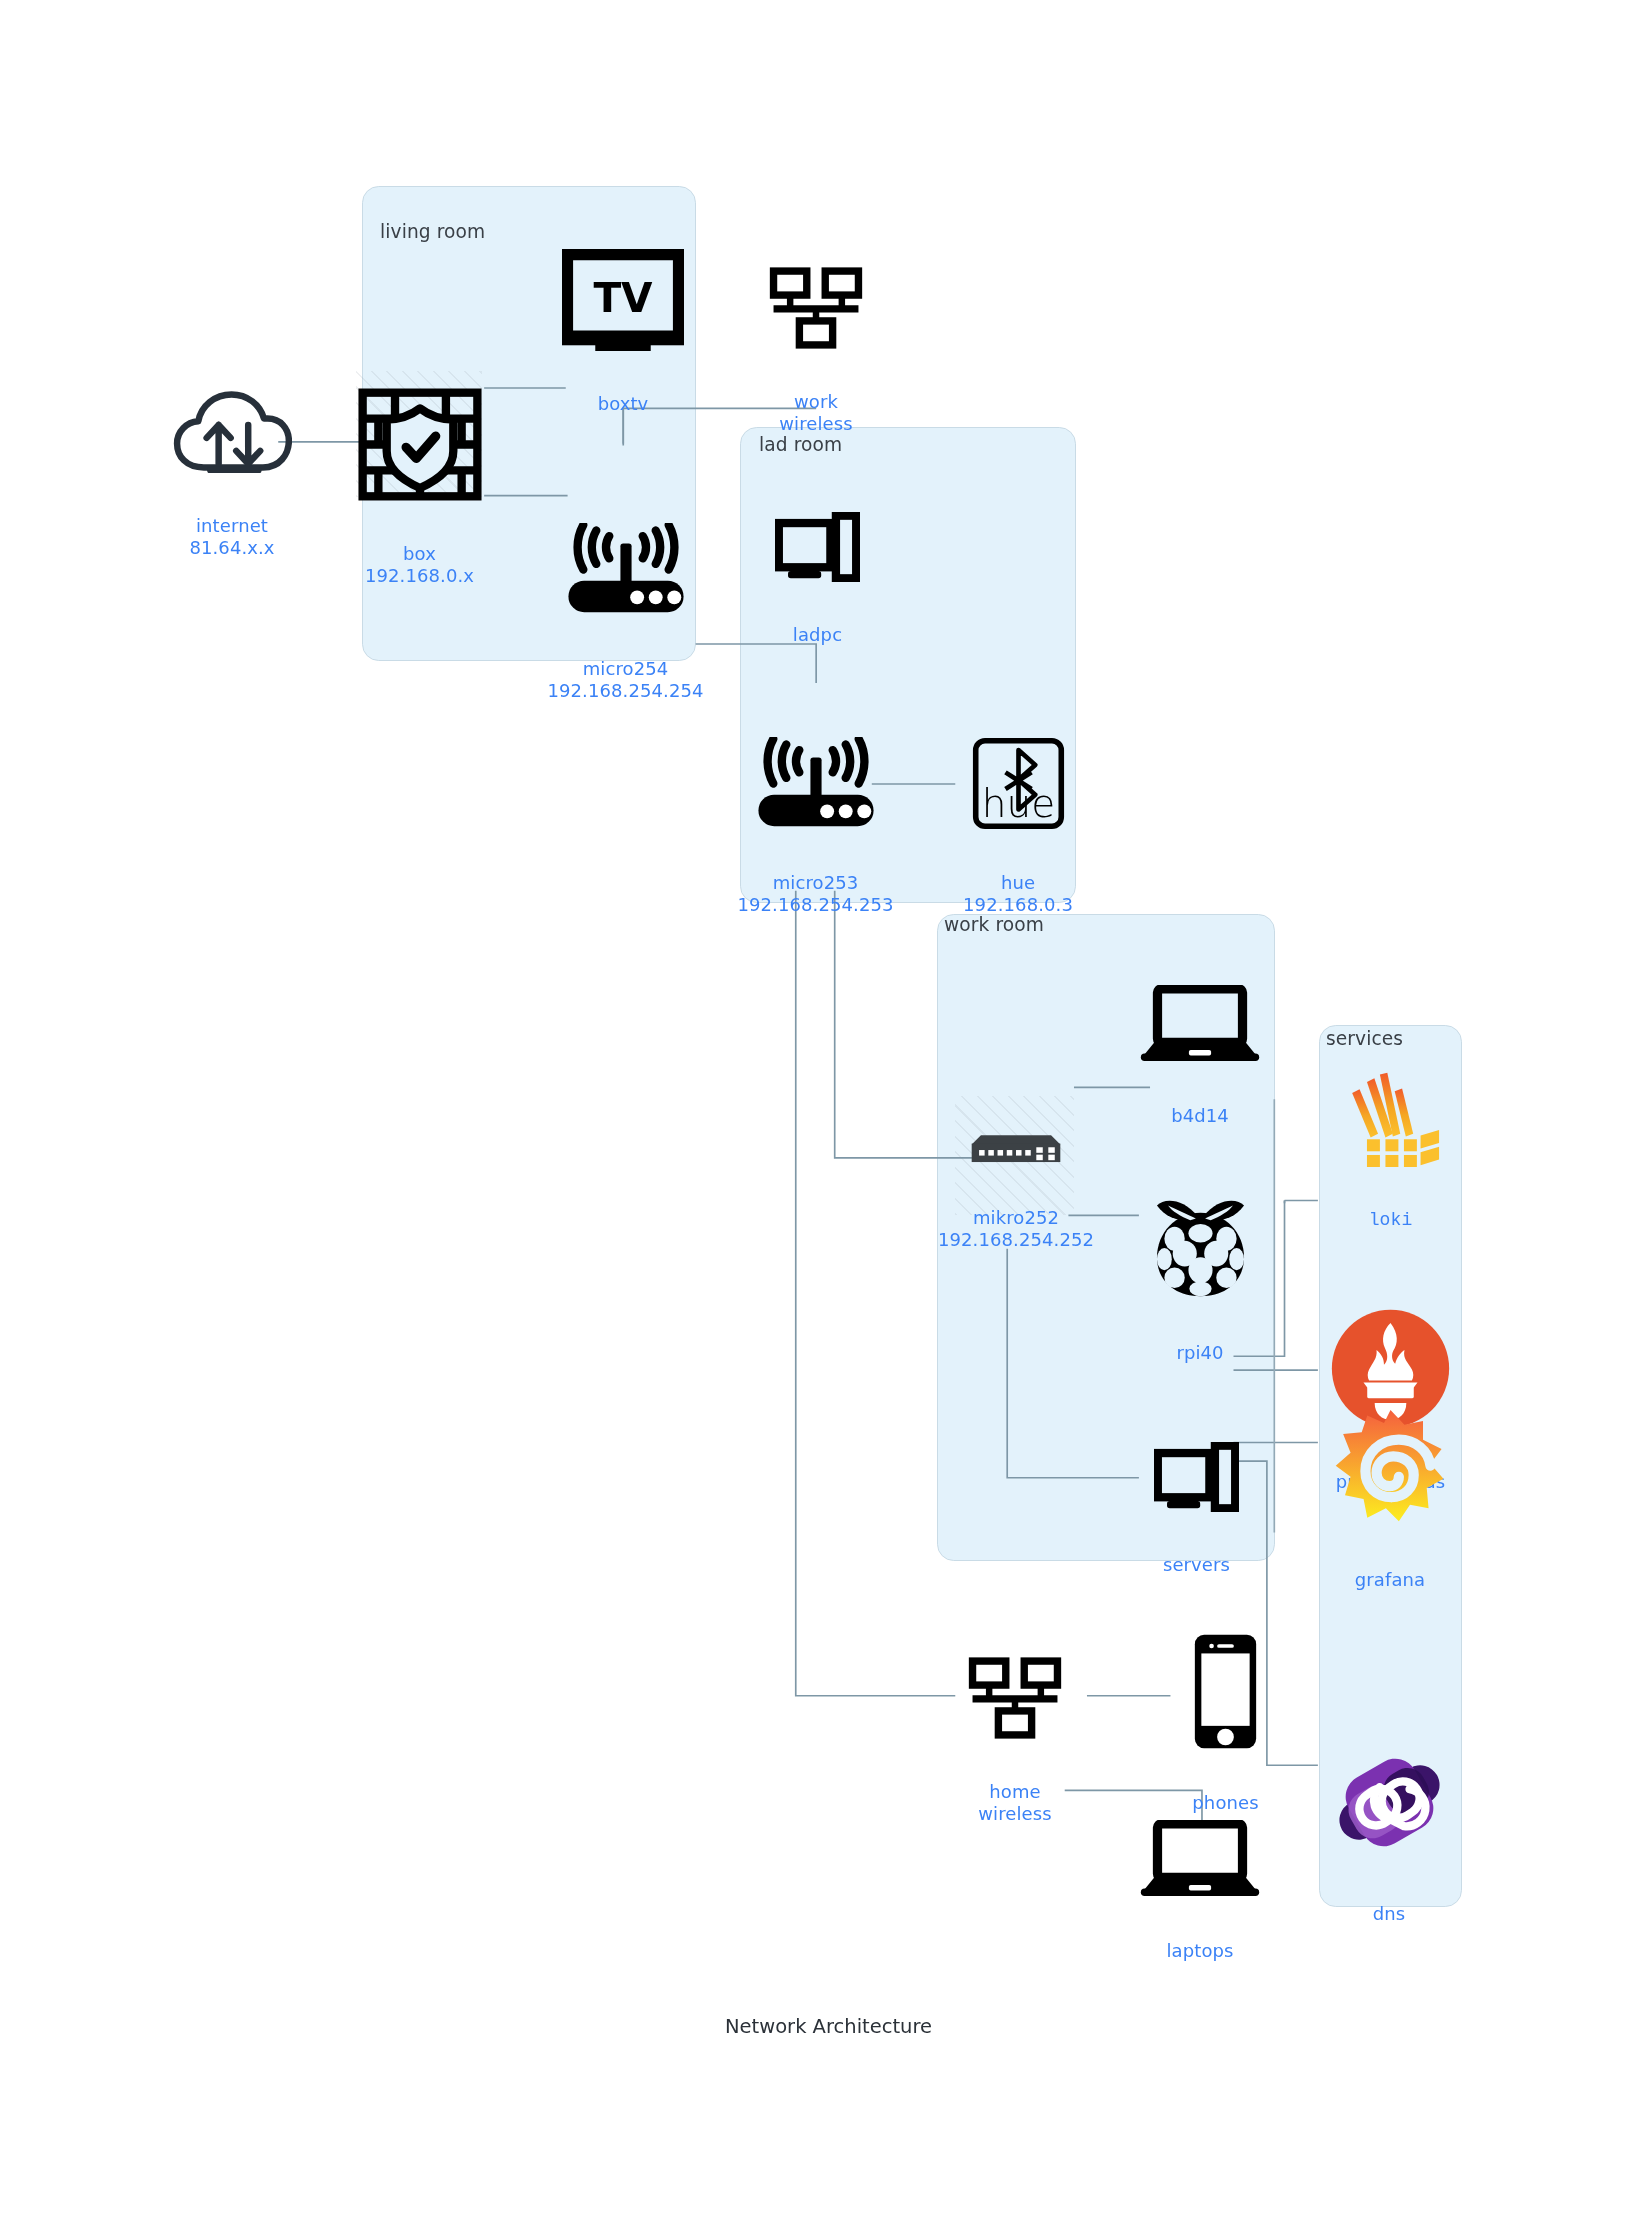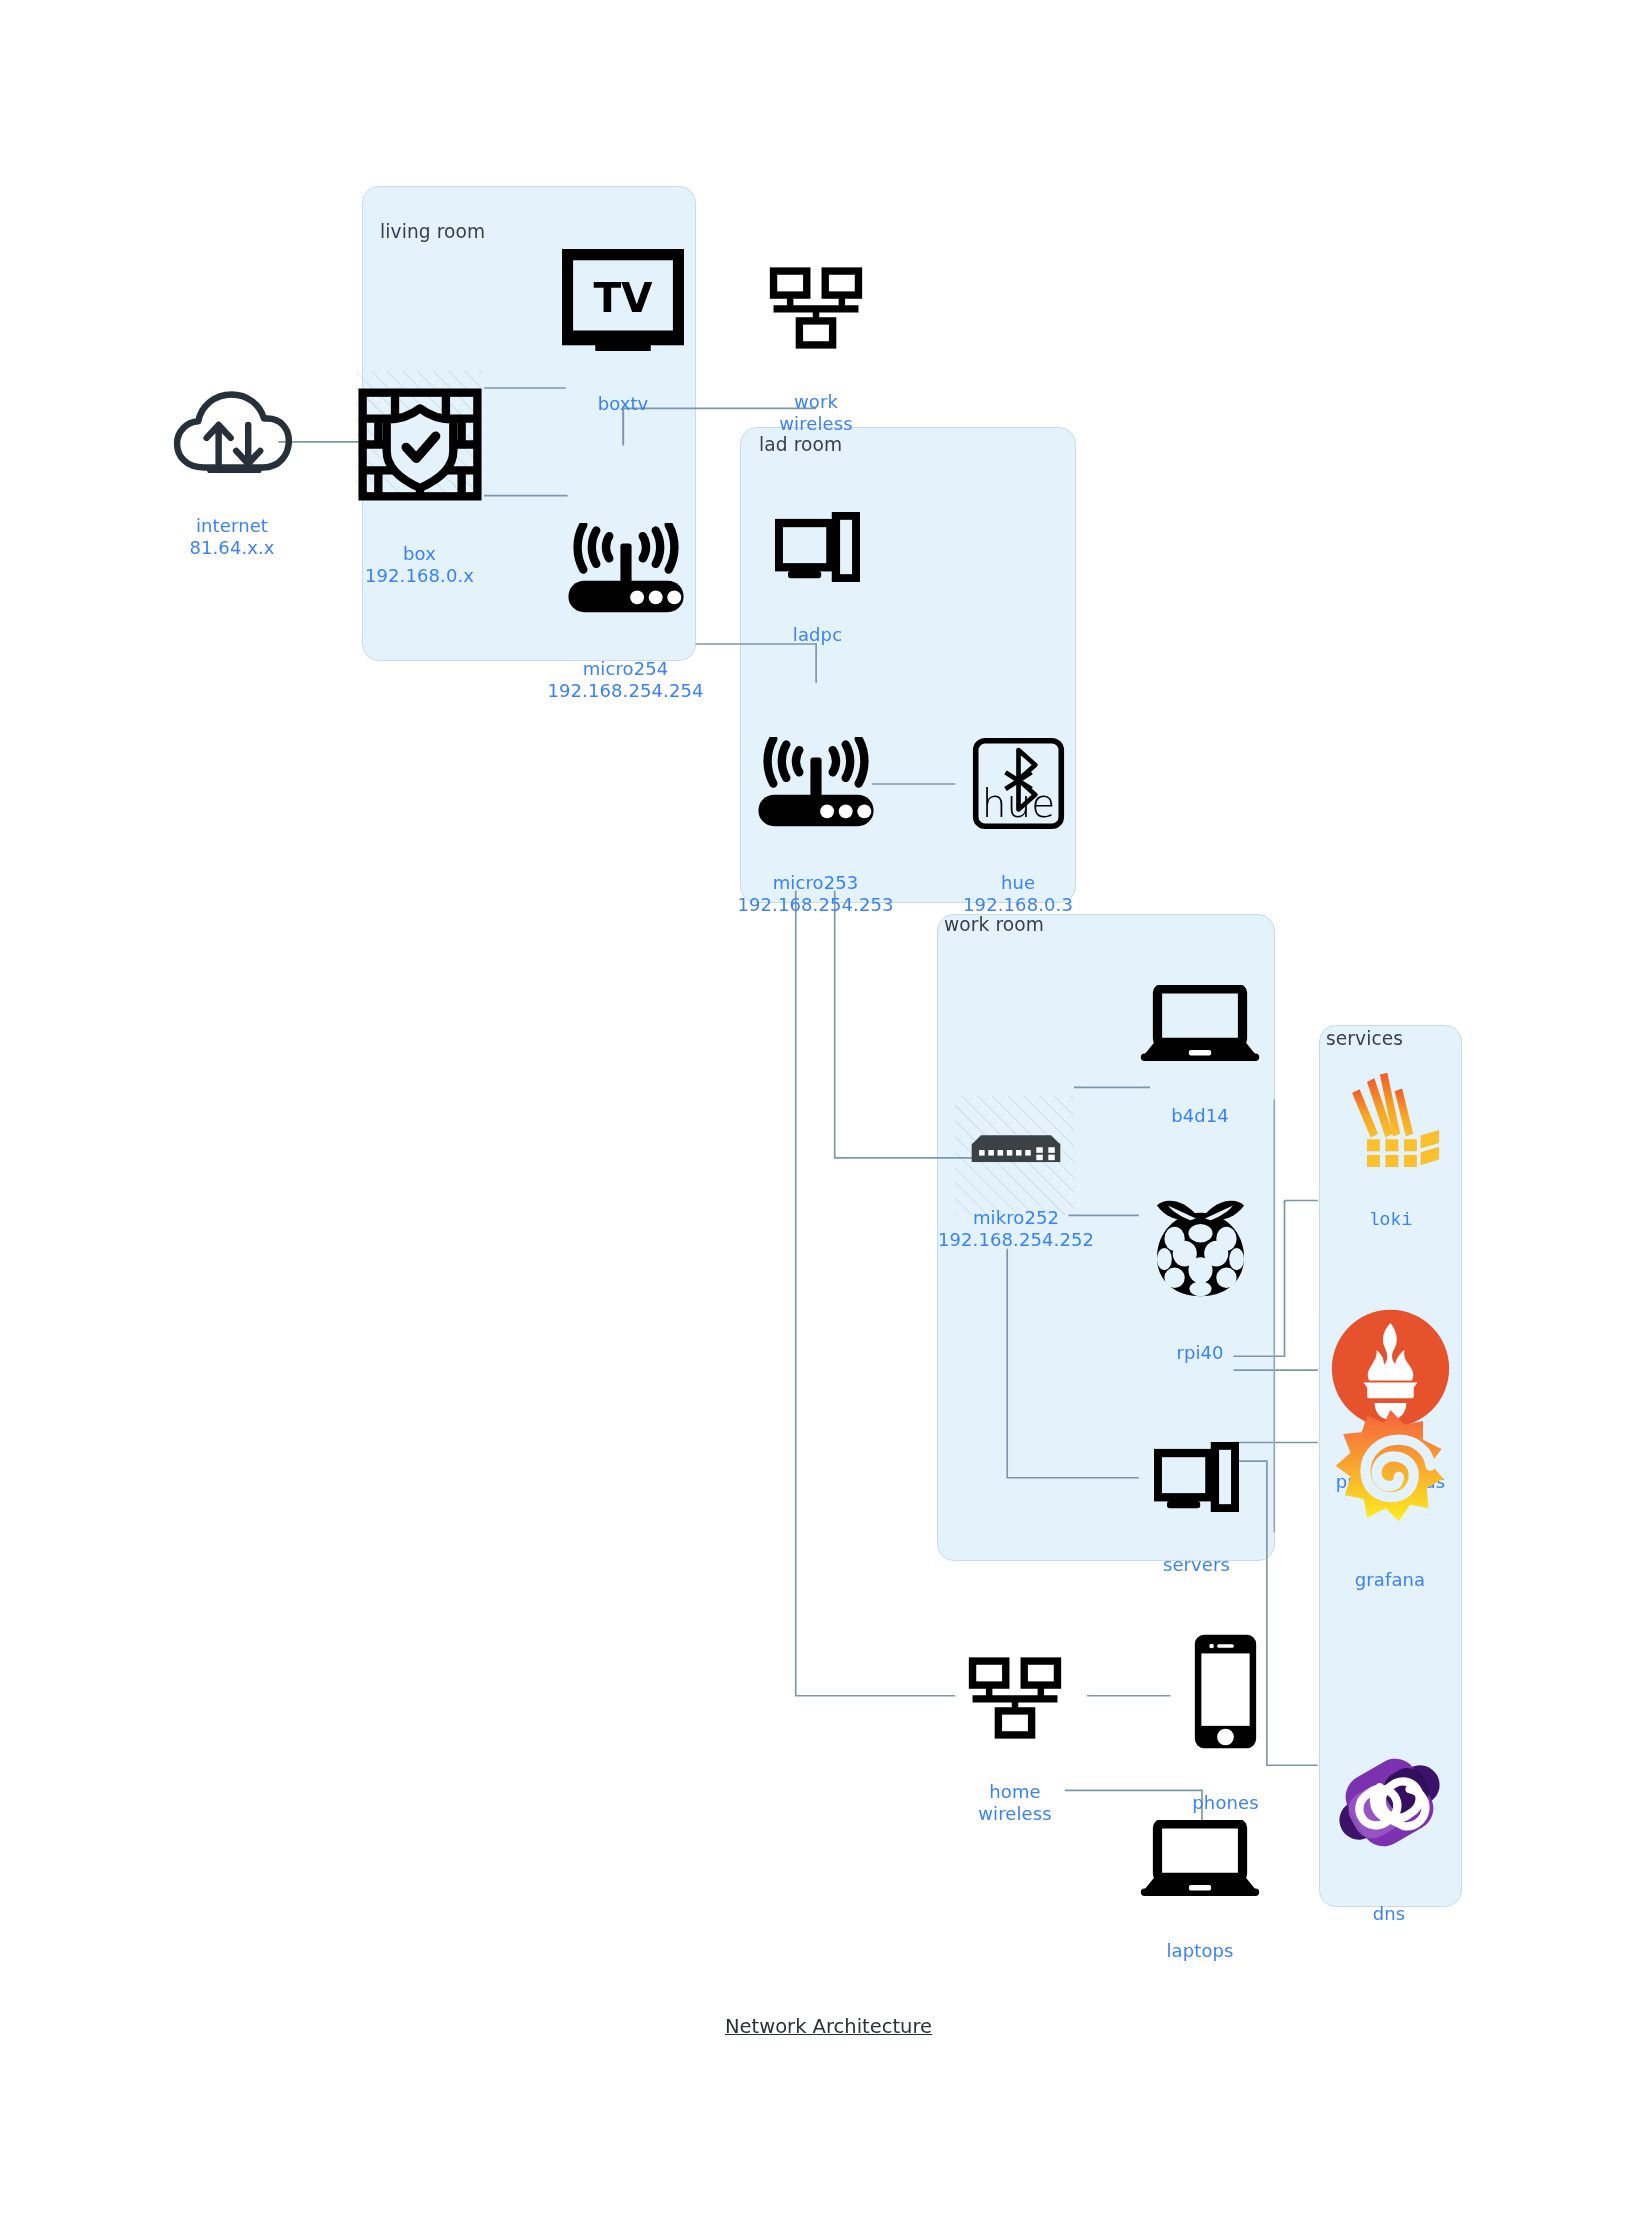--- a/index.html
+++ b/index.html
@@ -449,16 +449,16 @@
         <g fill="none" stroke="#ffffff" stroke-width="9" stroke-linecap="round">
           <path d="M58 44 A20 20 0 0 0 58 80 L70 92 A20 20 0 0 0 88 56" transform="rotate(-18 63 63)"></path>
           <rect x="30" y="50" width="42" height="36" rx="18" transform="rotate(-35 51 68)"></rect>
           <rect x="54" y="42" width="42" height="36" rx="18" transform="rotate(-35 75 60)"></rect>
         </g>
       </svg>
     </span>
     <span class="caption">dns</span>
   </div>
 
-  <div class="diagram-title" style="left:725px;top:2015px;text-decoration:underline;">Network Architecture</div>
+  <div class="diagram-title" style="left:725px;top:2015px;">Network Architecture</div>
 
 </div>
 
 
 </body></html>

